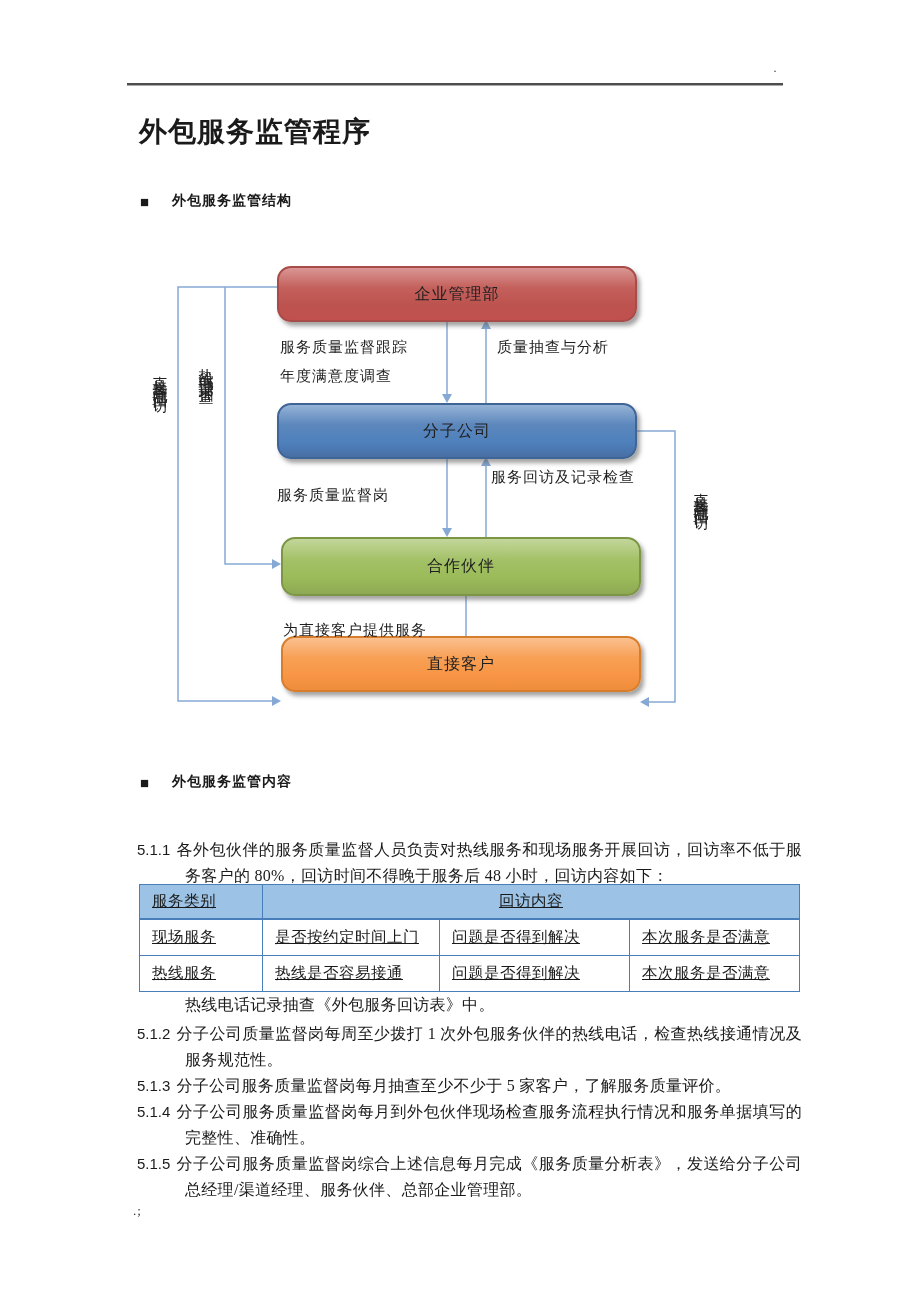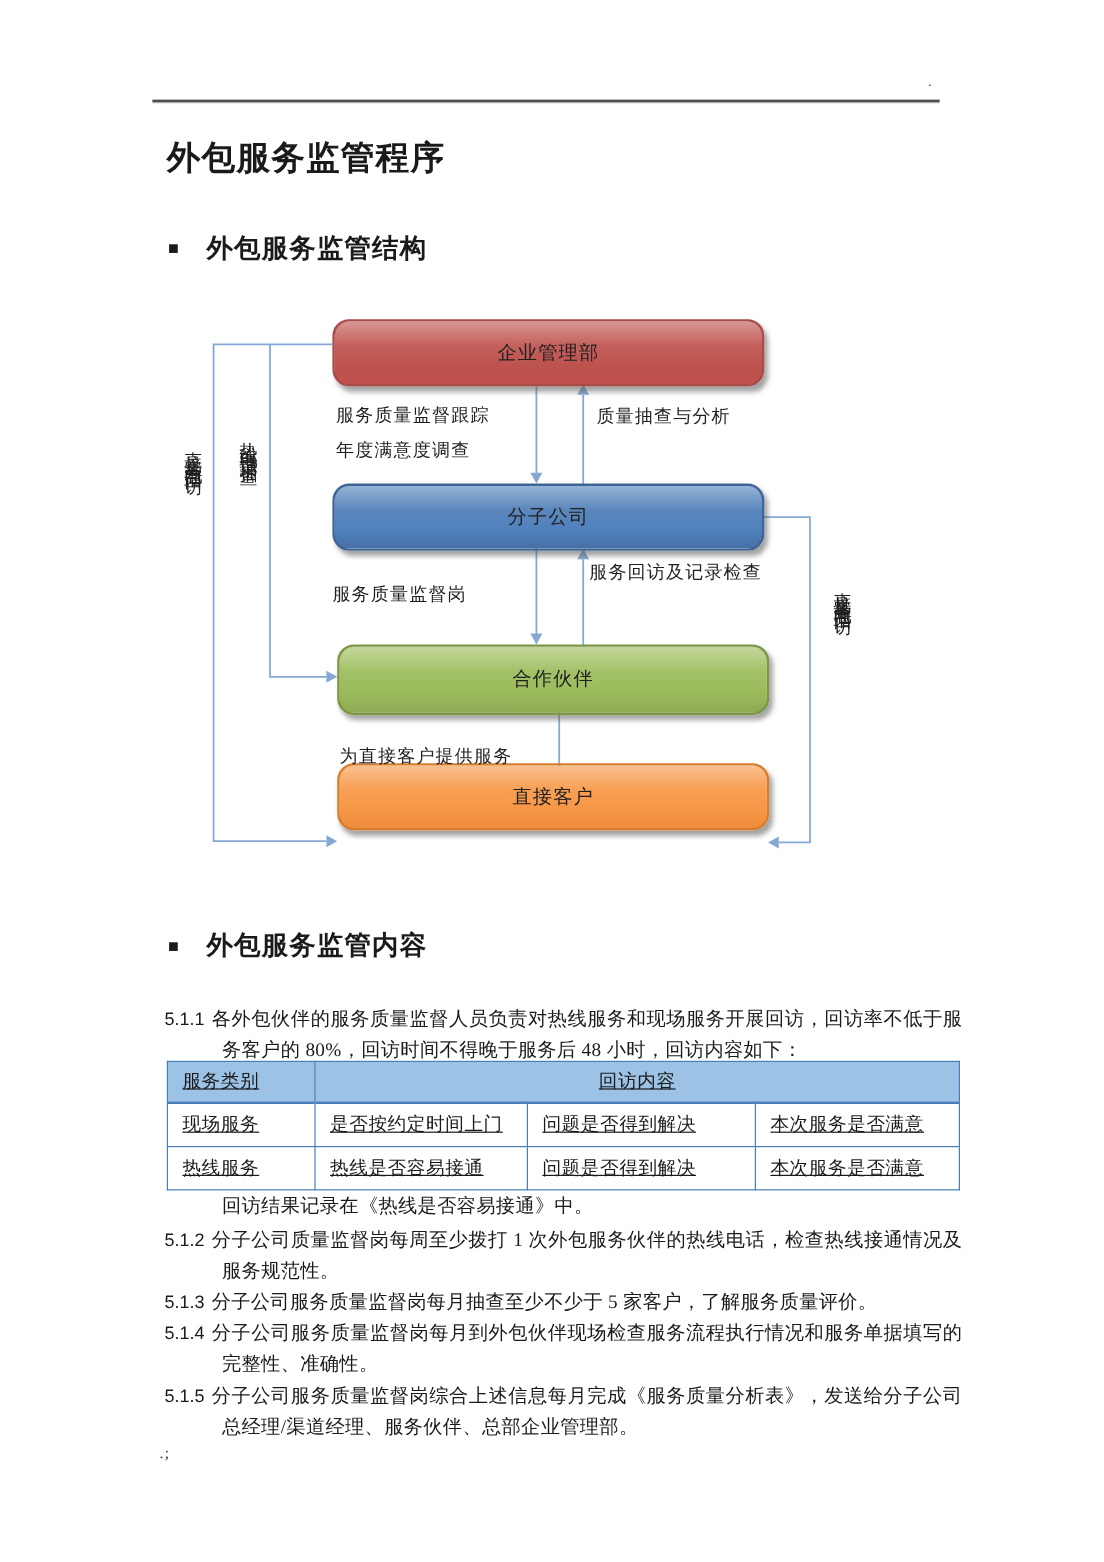--- a/index.html
+++ b/index.html
@@ -12,21 +12,21 @@
 
   
   .header-rule{left:127px;top:83px;width:656px;height:3px;
     background:linear-gradient(#4d4d4d 0 60%,#a9a9a9 60% 100%);}
   .corner-dot{left:773px;top:64px;font-size:12px;color:#333;}
   .footer-mark{left:133px;top:1203px;font-size:13px;color:#333;letter-spacing:1px;}
 
   .doc-title{left:139px;top:113px;font-size:28px;font-weight:bold;letter-spacing:1px;}
   .section-heading{display:flex;align-items:center;font-weight:bold;}
   .section-heading .bullet{font-size:15px;margin-right:23px;line-height:1;transform:translateY(1px);}
-  .section-heading .sh-label{font-size:22px;letter-spacing:1px;}
+  .section-heading .sh-label{font-size:14px;letter-spacing:1px;}
   #section1{left:140px;top:192px;}
   #section2{left:140px;top:773px;}
 
   
   #connector-svg{left:0;top:0;width:920px;height:1302px;pointer-events:none;}
   .flow-node{
     width:356px;height:52px;border-radius:14px;
     display:flex;align-items:center;justify-content:center;
     font-size:16px;letter-spacing:1px;color:#1f1f1f;
     box-shadow:3px 4px 4px rgba(90,90,90,.55);
@@ -172,21 +172,21 @@
   </tr>
   <tr>
     <td>热线服务</td>
     <td>热线是否容易接通</td>
     <td>问题是否得到解决</td>
     <td>本次服务是否满意</td>
   </tr>
 </tbody>
   </table>
 
-<div class="abs table-note">回访结果记录在《热线是否容易接通》中。</div>
+<div class="abs table-note">热线电话记录抽查《外包服务回访表》中。</div>
 
 <div class="abs para" id="p512">
   <span class="pnum">5.1.2</span><span>分子公司质量监督岗每周至少拨打 1 次外包服务伙伴的热线电话，检查热线接通情况及服务规范性。</span>
 </div>
 <div class="abs para" id="p513">
   <span class="pnum">5.1.3</span><span>分子公司服务质量监督岗每月抽查至少不少于 5 家客户，了解服务质量评价。</span>
 </div>
 <div class="abs para" id="p514">
   <span class="pnum">5.1.4</span><span>分子公司服务质量监督岗每月到外包伙伴现场检查服务流程执行情况和服务单据填写的完整性、准确性。</span>
 </div>

